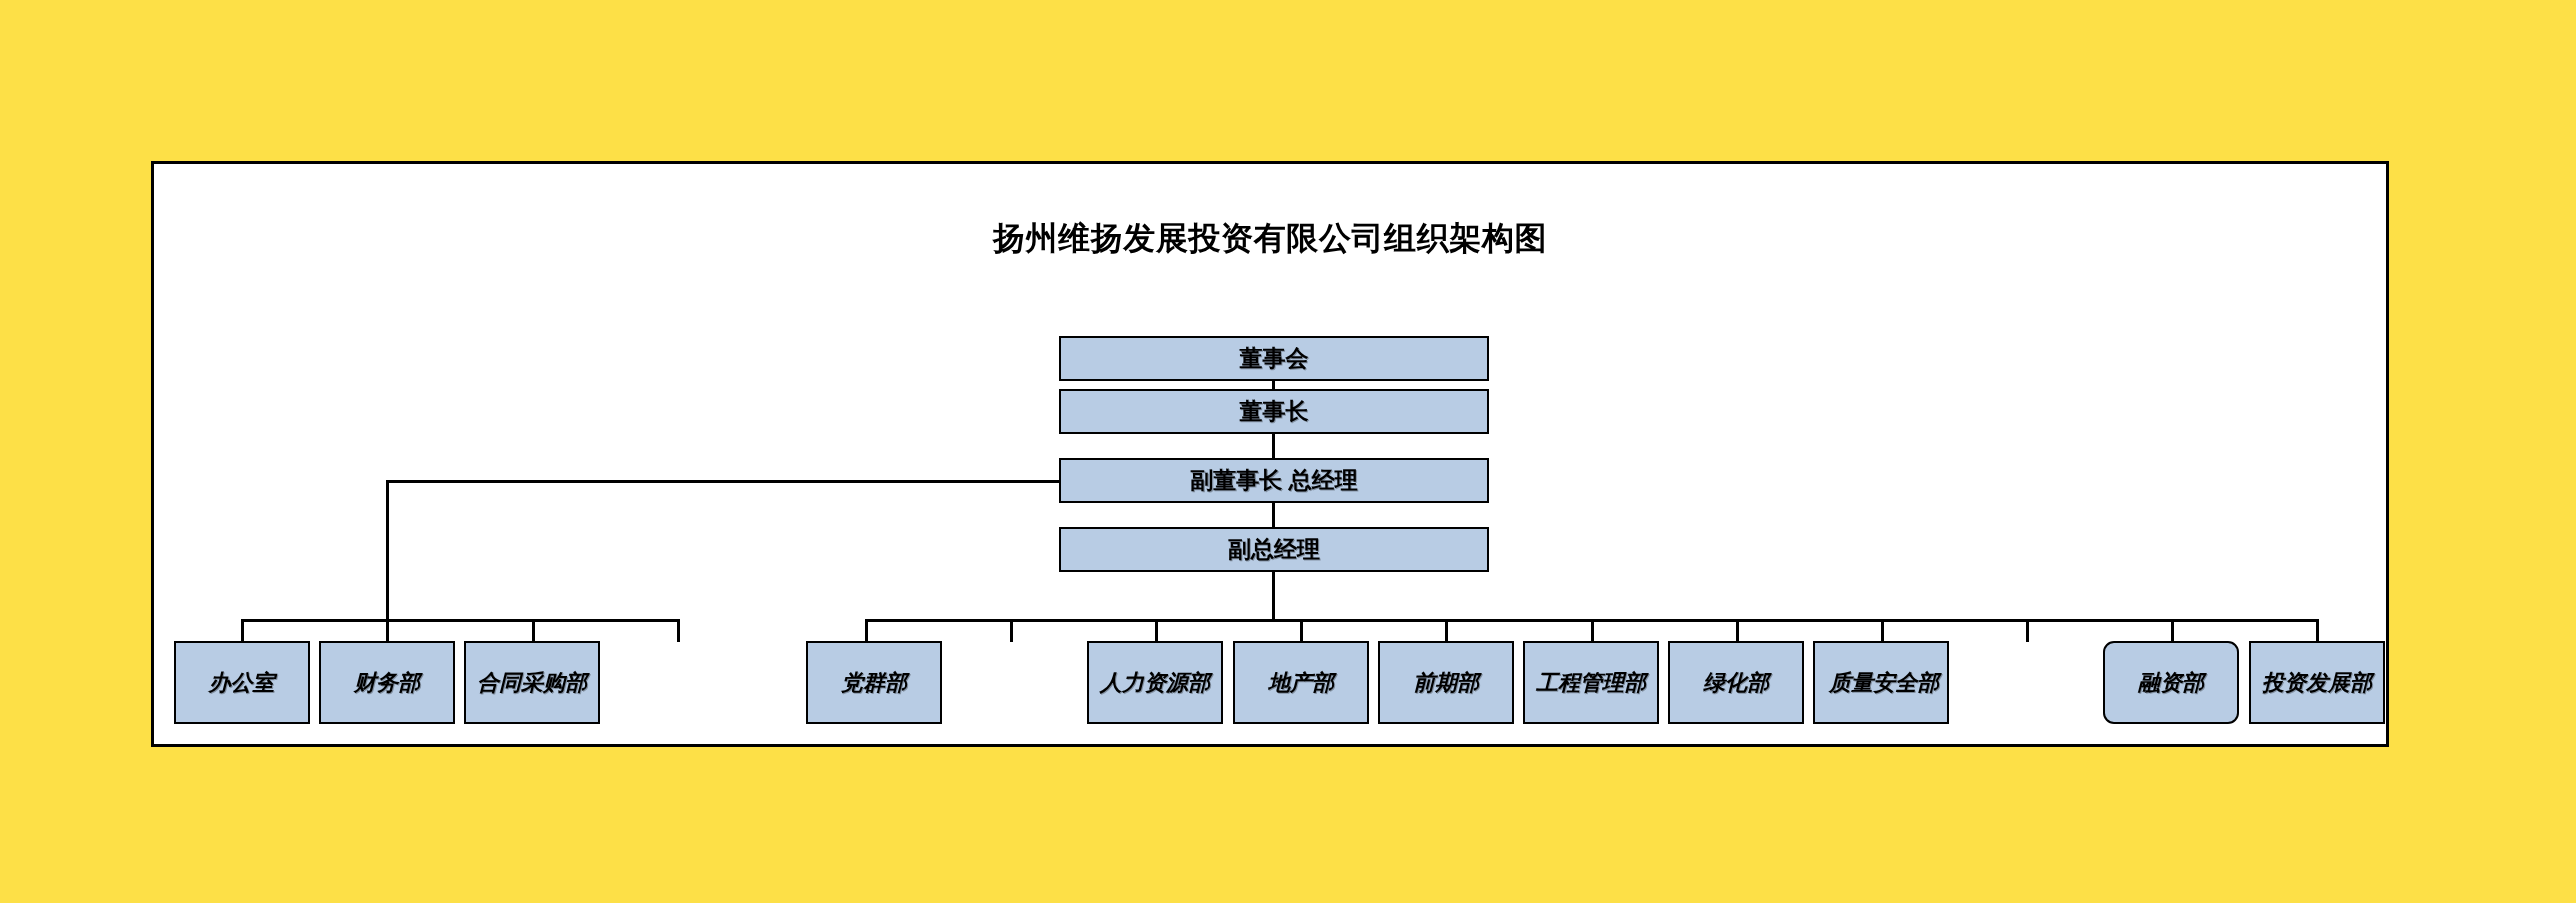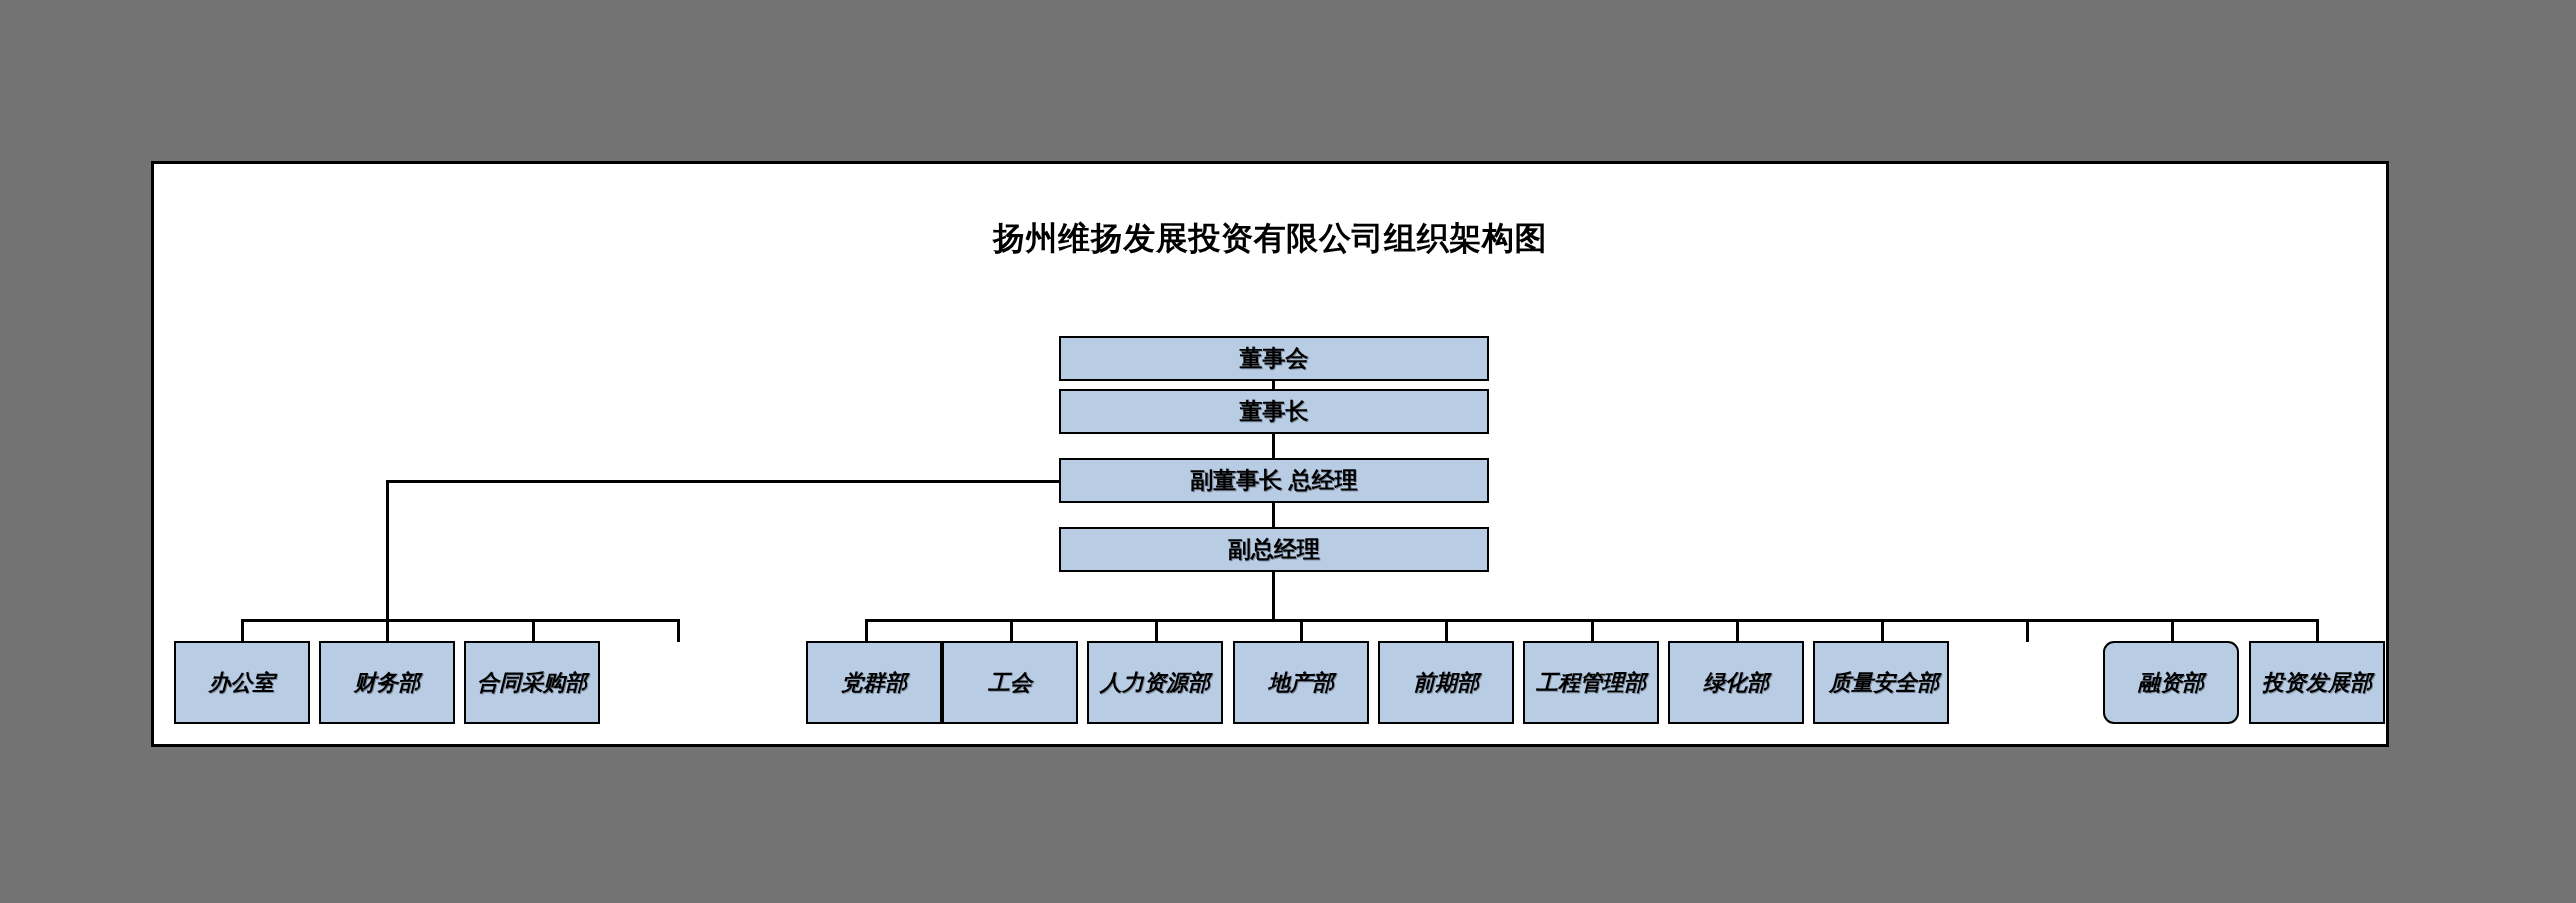--- a/index.html
+++ b/index.html
@@ -11,21 +11,21 @@
     width: 2576px;
     height: 904px;
     font-family: "Liberation Sans", "DejaVu Sans", sans-serif;
     overflow: hidden;
   }
 
   #canvas {
     position: relative;
     width: 2576px;
     height: 904px;
-    background: #737373;
+    background: #fde047;
   }
 
   
   #chart-frame {
     position: absolute;
     left: 151px;
     top: 161px;
     width: 2238px;
     height: 586px;
     border: 3.4px solid #000000;
@@ -151,23 +151,20 @@
     <div class="node node-dept" style="left:165px; top:477px; width:136px; height:83px;">
       <span class="label">财务部</span>
     </div>
     <div class="node node-dept" style="left:310px; top:477px; width:136px; height:83px;">
       <span class="label">合同采购部</span>
     </div>
 
     <div class="node node-dept" style="left:643px; top:477px; width:136px; height:83px;margin-left:9px;">
       <span class="label">党群部</span>
     </div>
-    <div class="node node-dept" style="left:788px; top:477px; width:136px; height:83px;">
-      <span class="label">工会</span>
-    </div>
     <div class="node node-dept" style="left:933px; top:477px; width:136px; height:83px;">
       <span class="label">人力资源部</span>
     </div>
     <div class="node node-dept" style="left:1079px; top:477px; width:136px; height:83px;">
       <span class="label">地产部</span>
     </div>
     <div class="node node-dept" style="left:1224px; top:477px; width:136px; height:83px;">
       <span class="label">前期部</span>
     </div>
     <div class="node node-dept" style="left:1369px; top:477px; width:136px; height:83px;">

